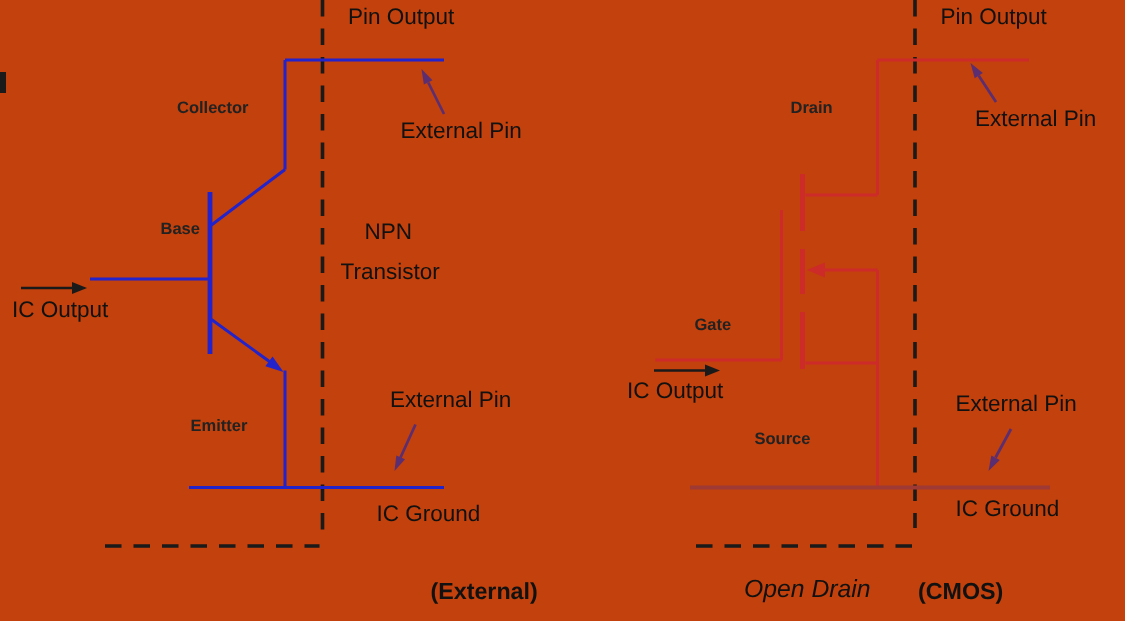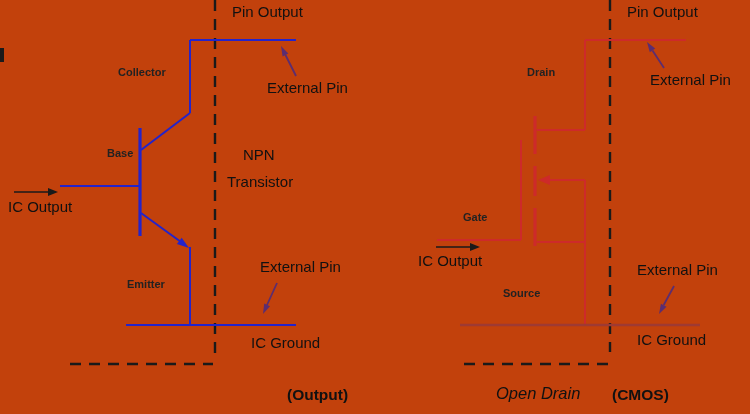--- a/index.html
+++ b/index.html
@@ -116,21 +116,21 @@
   <span class="lbl" style="left:232px; top:3px;">Pin Output</span>
   <span class="lbl b" style="left:118px; top:66px;">Collector</span>
   <span class="lbl" style="left:267px; top:79px;">External Pin</span>
   <span class="lbl b" style="left:74px;  top:147px;margin-left:33px;">Base</span>
   <span class="lbl" style="left:243px; top:146px;">NPN</span>
   <span class="lbl" style="left:227px; top:173px;">Transistor</span>
   <span class="lbl" style="left:8px;   top:198px;">IC Output</span>
   <span class="lbl b" style="left:127px; top:278px;">Emitter</span>
   <span class="lbl" style="left:260px; top:258px;">External Pin</span>
   <span class="lbl" style="left:251px; top:334px;">IC Ground</span>
-  <span class="capq" style="left:287px; top:386px;">(Output)</span>
+  <span class="capq" style="left:287px; top:386px;">(External)</span>
 
   <span class="lbl" style="left:627px; top:3px;">Pin Output</span>
   <span class="lbl b" style="left:527px; top:66px;">Drain</span>
   <span class="lbl" style="left:650px; top:71px;">External Pin</span>
   <span class="lbl b" style="left:463px; top:195px;margin-top:16px;">Gate</span>
   <span class="lbl" style="left:418px; top:252px;">IC Output</span>
   <span class="lbl b" style="left:503px; top:287px;">Source</span>
   <span class="lbl" style="left:637px; top:261px;">External Pin</span>
   <span class="lbl" style="left:637px; top:331px;">IC Ground</span>
   <span class="cap" style="left:496px; top:384px;">Open Drain</span>

